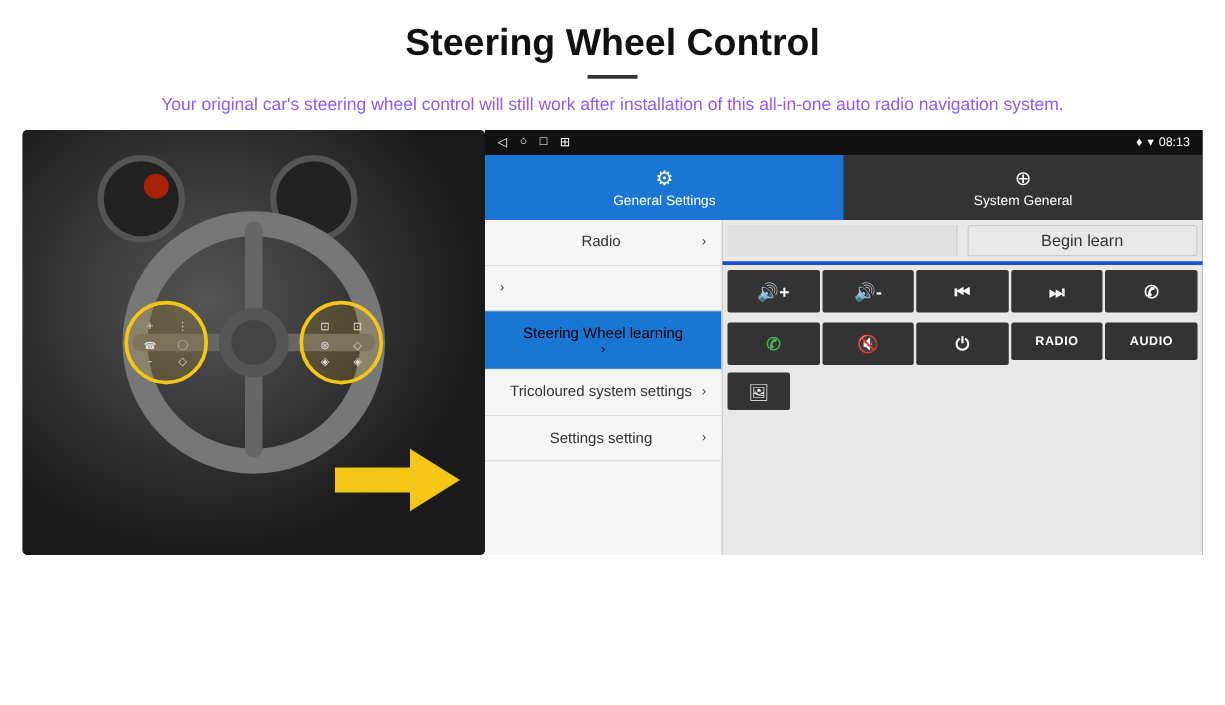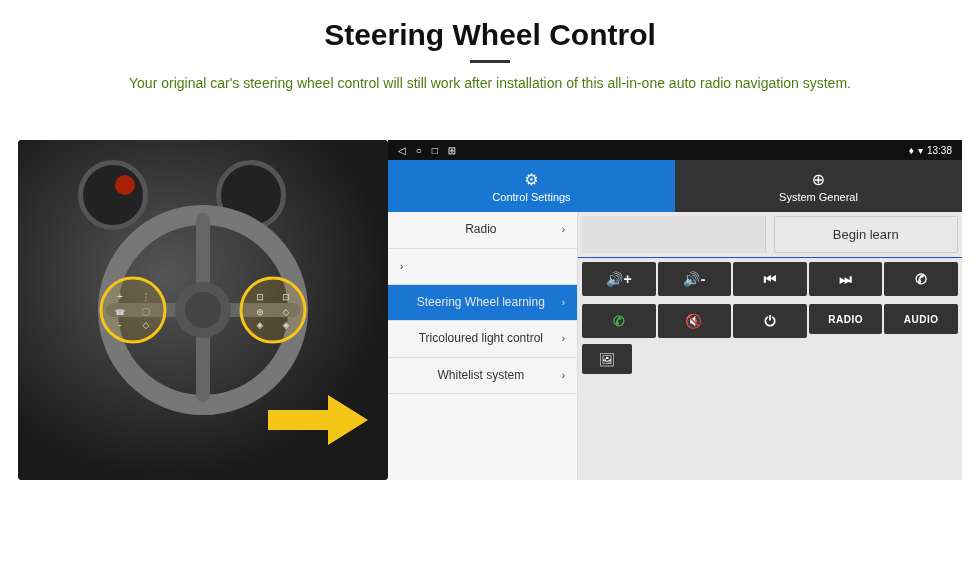--- a/index.html
+++ b/index.html
@@ -10,21 +10,20 @@
       background: #fff;
       overflow: hidden;
     }
 
     .page-wrapper {
       width: 980px;
       height: 564px;
       display: flex;
       flex-direction: column;
       align-items: center;
-      gap: 36px;
     }
 
     .header-section {
       width: 100%;
       text-align: center;
       padding: 18px 40px 10px;
     }
 
     .main-title {
       font-size: 30px;
@@ -35,21 +34,21 @@
 
     .title-divider {
       width: 40px;
       height: 3px;
       background: #333;
       margin: 0 auto 10px;
     }
 
     .subtitle-text {
       font-size: 14px;
-      color: #4d7c0f;
+      color: #8b5cf6;
       line-height: 1.5;
     }
 
     .content-section {
       display: flex;
       width: 100%;
       flex: 1;
       padding: 0 18px;
     }
 
@@ -158,21 +157,22 @@
       border-bottom: 1px solid #ddd;
       font-size: 12px;
       color: #333;
       cursor: pointer;
       background: #f5f5f5;
       min-height: 36px;
     }
 
     .menu-item.active {
       background: #1976d2;
-      color: #e5e5e5;
+      color: #000000;
+      flex-direction: column;
     }
 
     .menu-item .chevron {
       font-size: 10px;
     }
 
     .menu-item-label {
       text-align: center;
       flex: 1;
       line-height: 1.3;
@@ -181,22 +181,22 @@
     
     .controls-panel {
       flex: 1;
       background: #e8e8e8;
       display: flex;
       flex-direction: column;
     }
 
     .controls-top-row {
       display: flex;
-      height: 46px;
-      border-bottom: 1px solid #1d4ed8;
+      height: 36px;
+      border-bottom: 3px solid #1d4ed8;
     }
 
     .empty-box {
       flex: 1;
       background: #e0e0e0;
       border-right: 1px solid #ccc;
       margin: 4px;
     }
 
     .begin-learn-btn {
@@ -369,28 +369,28 @@
       <div class="status-bar">
         <div class="status-left">
           <span>◁</span>
           <span>○</span>
           <span>□</span>
           <span>⊞</span>
         </div>
         <div class="status-right">
           <span>♦</span>
           <span>▾</span>
-          <span>13:38</span>
+          <span>08:13</span>
         </div>
       </div>
 
       <div class="tabs-row">
         <div class="tab active">
           <span class="tab-icon">⚙</span>
-          <span>Control Settings</span>
+          <span>General Settings</span>
         </div>
         <div class="tab inactive">
           <span class="tab-icon">⊕</span>
           <span>System General</span>
         </div>
       </div>
 
       <div class="main-area">
 
         <div class="menu-panel">
@@ -403,26 +403,26 @@
           <div class="menu-item">
             <span class="chevron">›</span>
           </div>
 
           <div class="menu-item active">
             <span class="menu-item-label">Steering Wheel learning</span>
             <span class="chevron">›</span>
           </div>
 
           <div class="menu-item">
-            <span class="menu-item-label">Tricoloured light control</span>
+            <span class="menu-item-label">Tricoloured system settings</span>
             <span class="chevron">›</span>
           </div>
 
           <div class="menu-item">
-            <span class="menu-item-label">Whitelist system</span>
+            <span class="menu-item-label">Settings setting</span>
             <span class="chevron">›</span>
           </div>
 
         </div>
 
         <div class="controls-panel">
 
           <div class="controls-top-row">
             <div class="empty-box"></div>
             <div class="begin-learn-btn">Begin learn</div>

